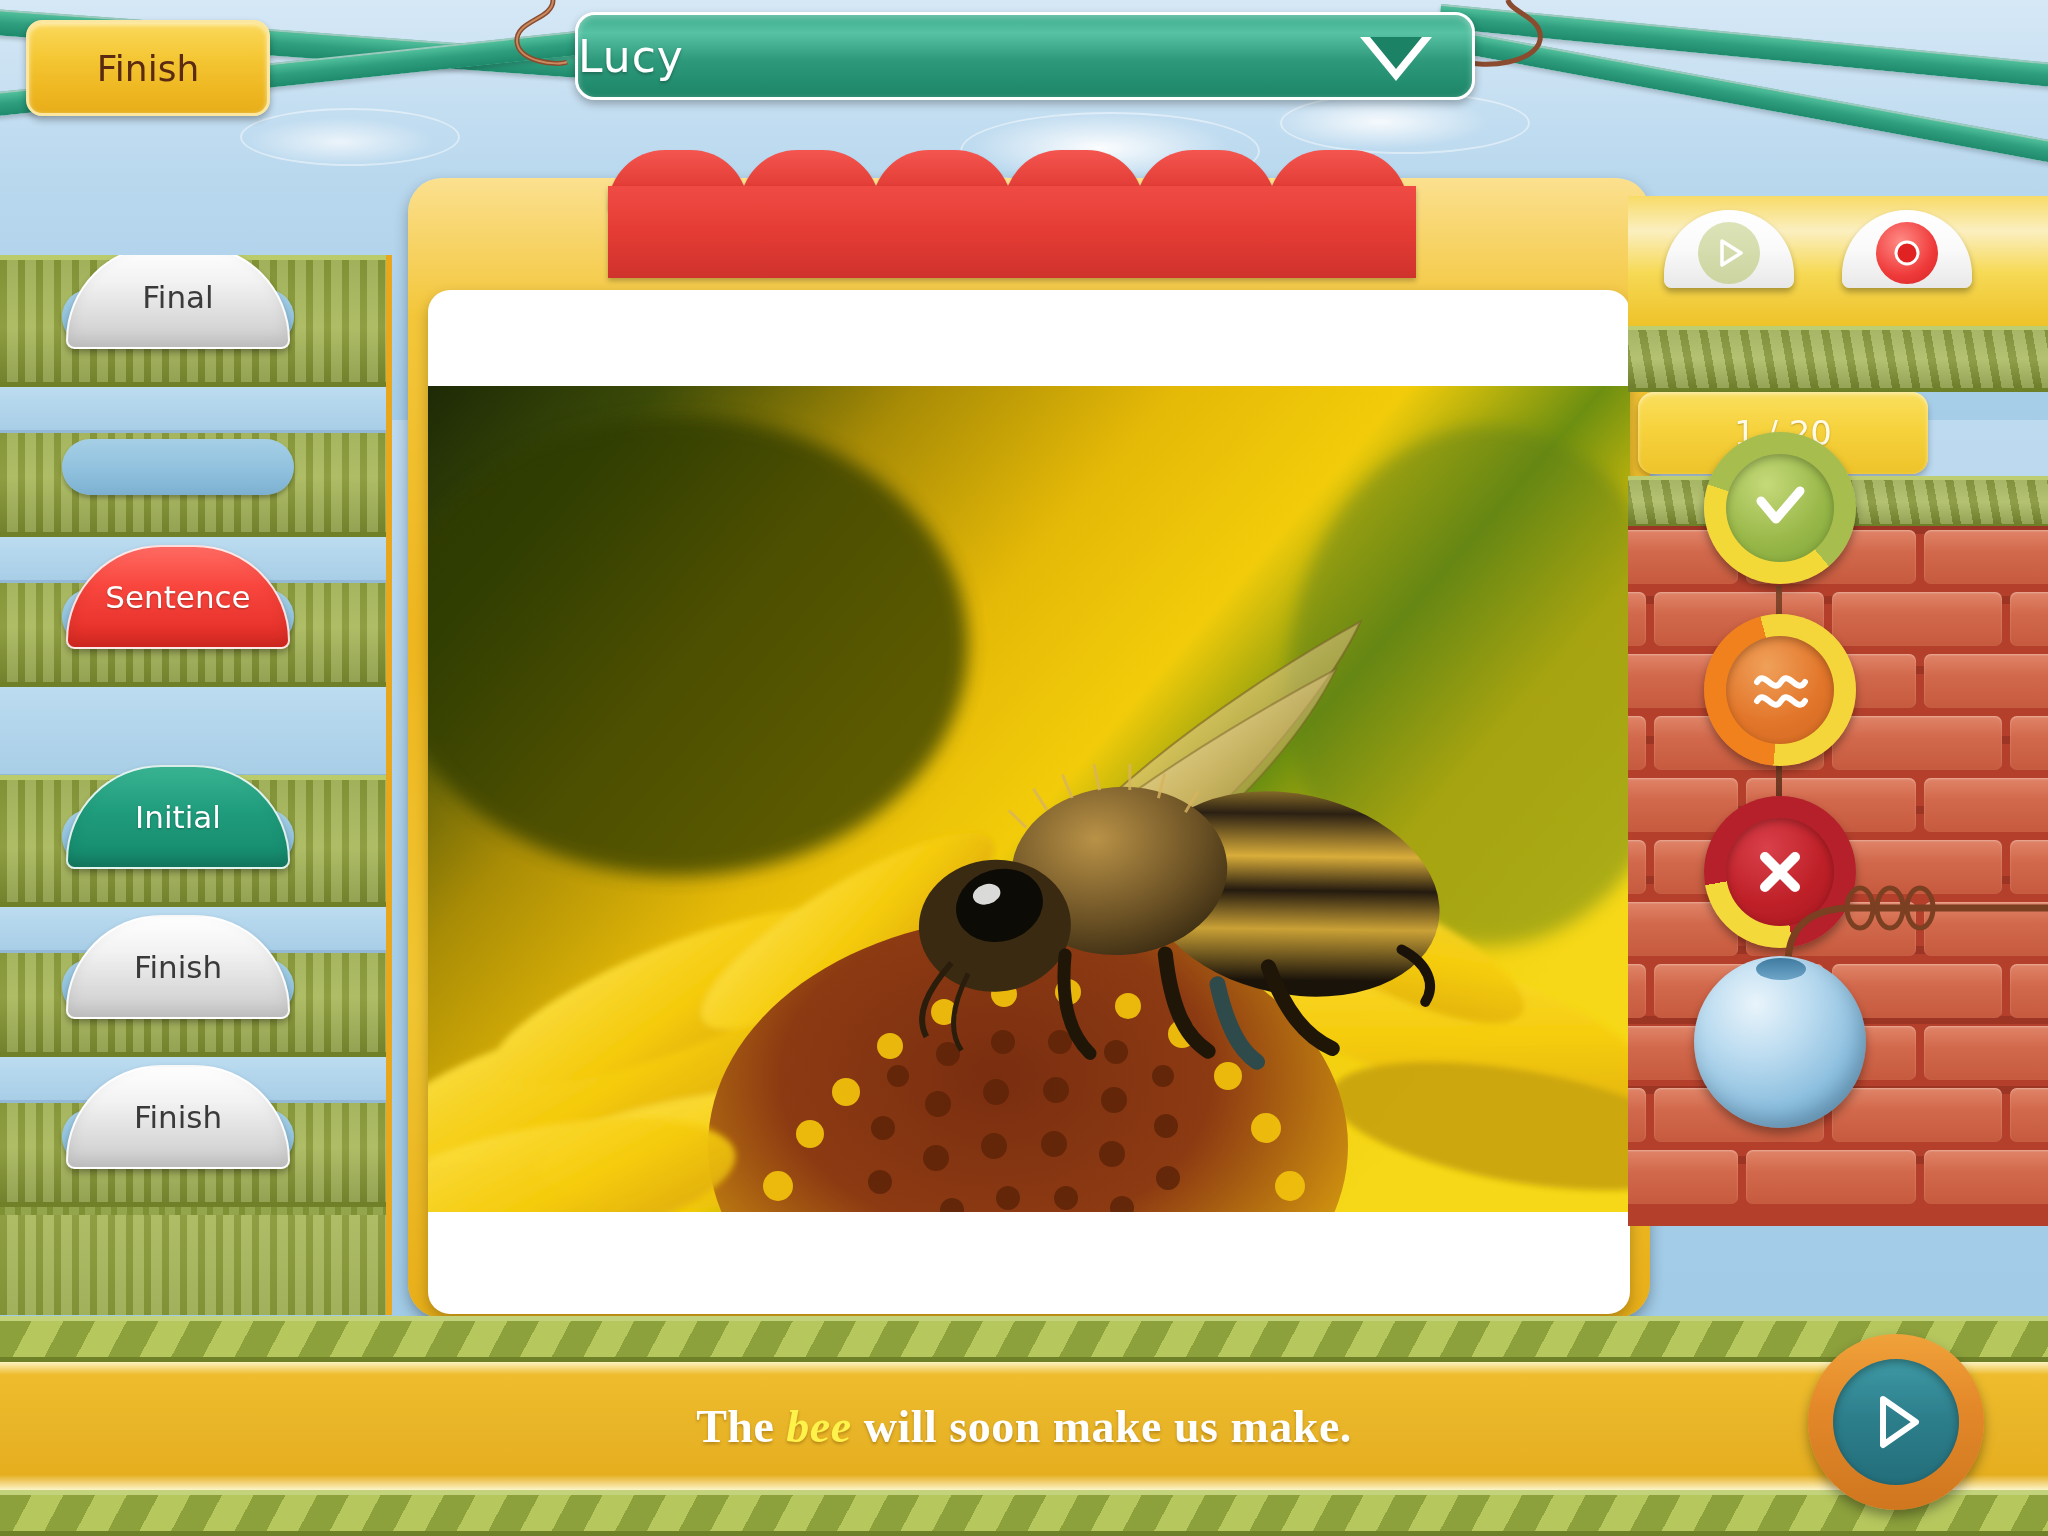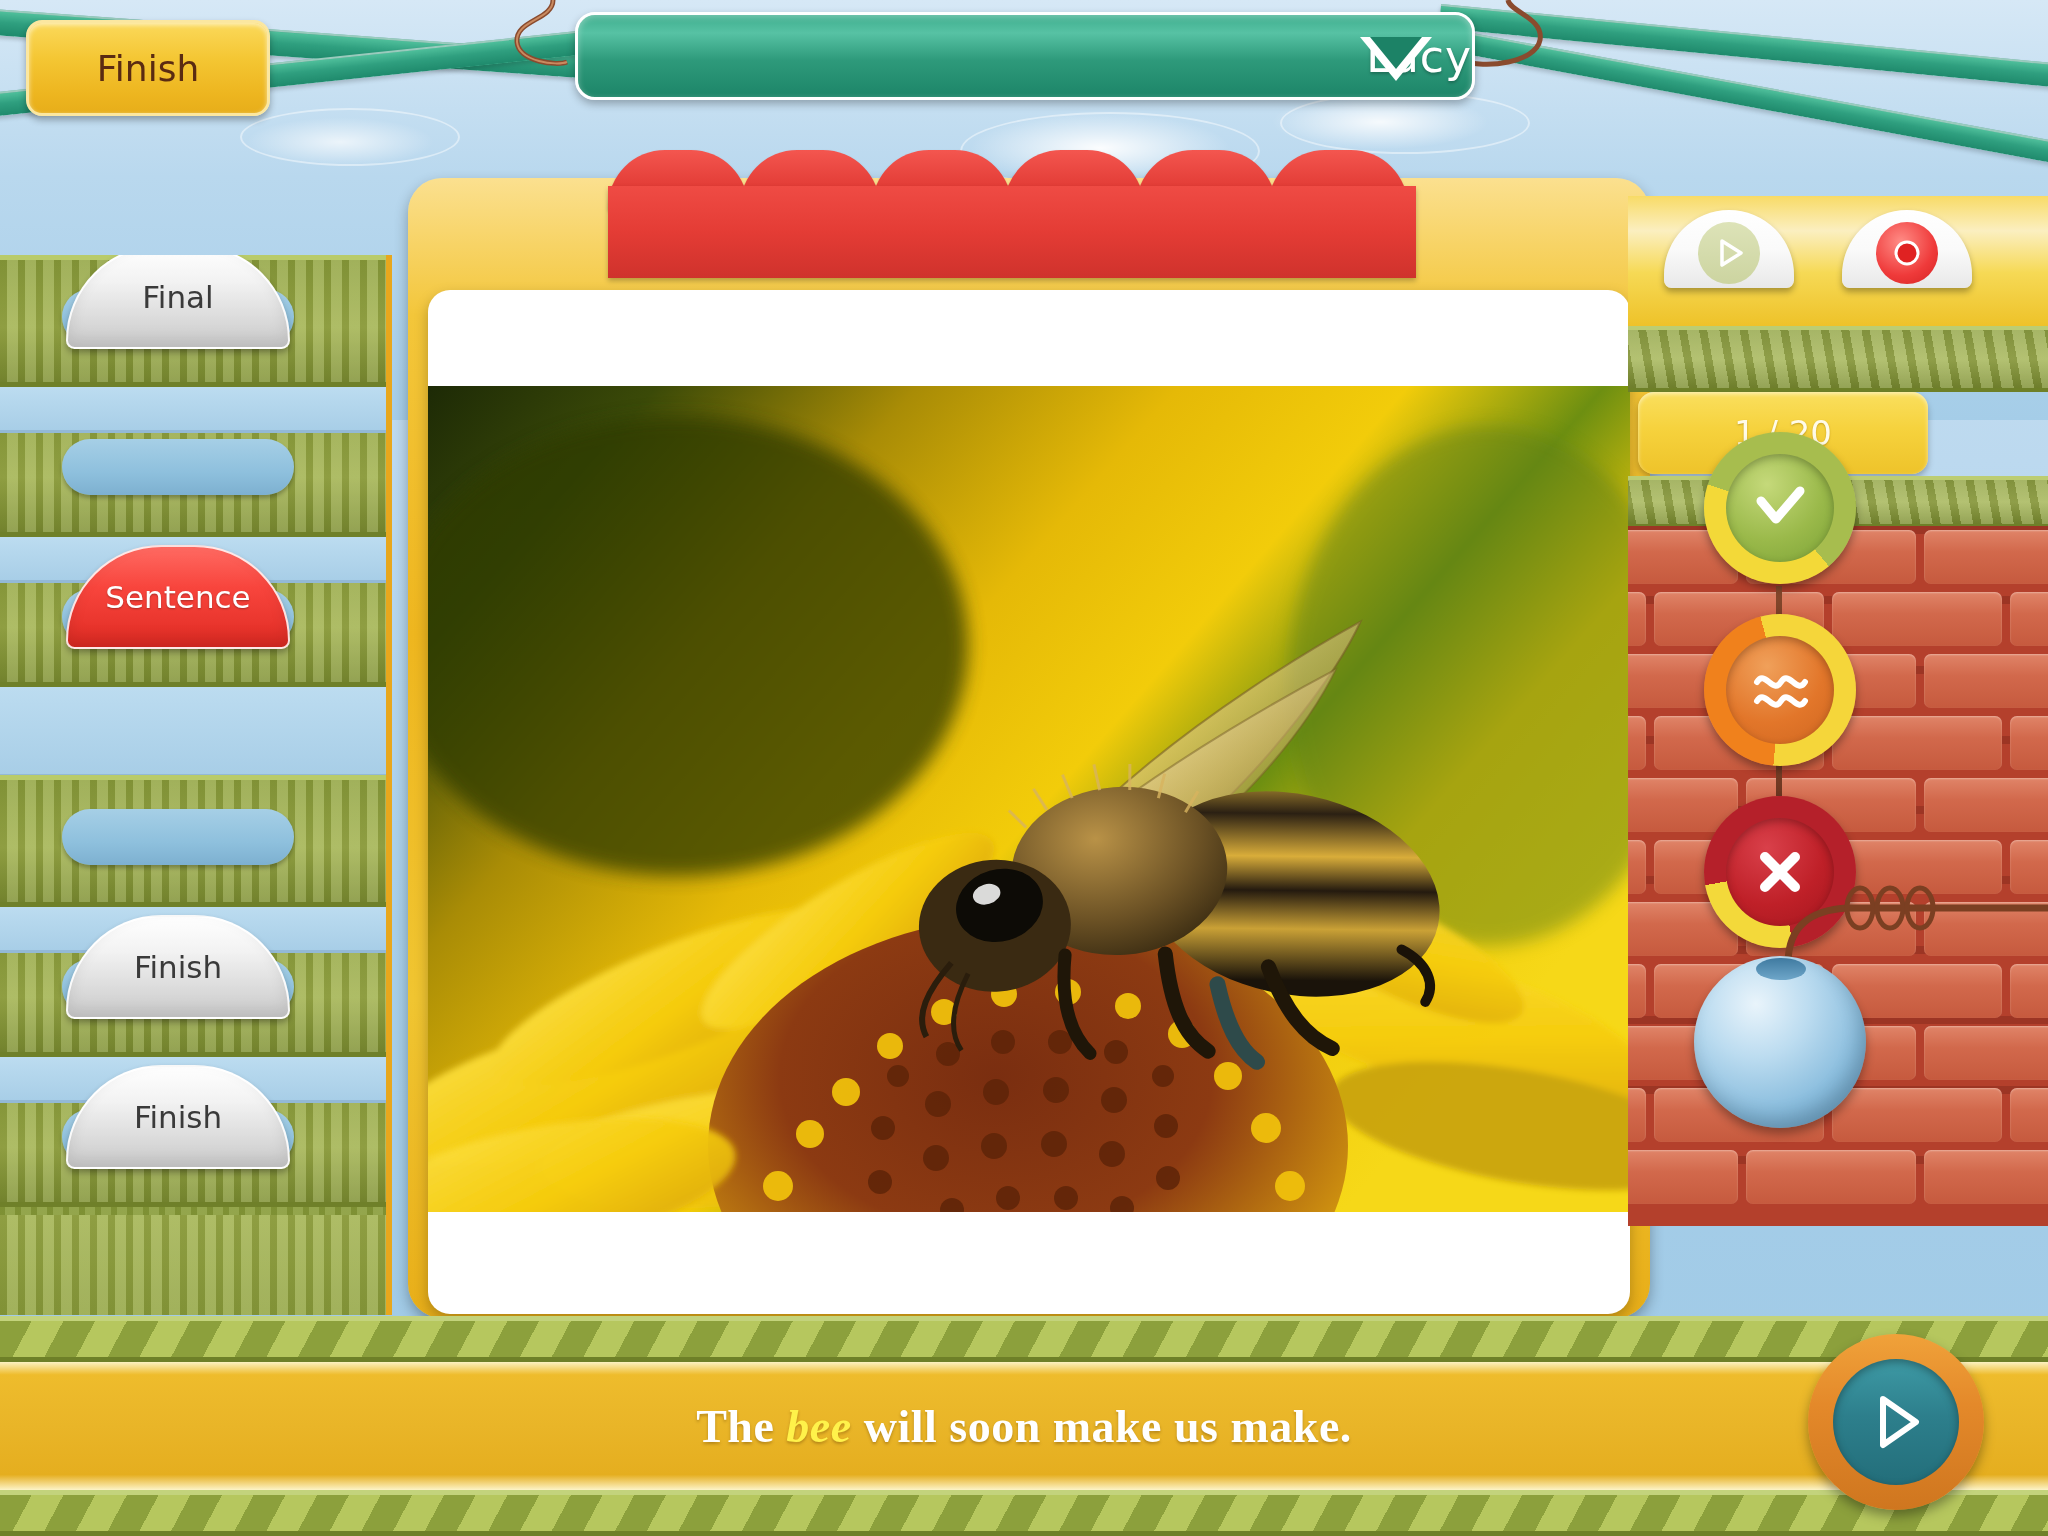--- a/index.html
+++ b/index.html
@@ -38,21 +38,21 @@
     border-top: 2px solid rgba(255,255,255,.55);
   }
 
   
   #title-pill {
     position: absolute; left: 575px; top: 12px; width: 900px; height: 88px;
     border-radius: 20px;
     background: linear-gradient(180deg,#3fae8e 0%, #57c2a4 22%, #2e9a7b 55%, #1d8568 100%);
     border: 3px solid #ffffff;
     box-shadow: 0 4px 8px rgba(0,0,0,.28), inset 0 2px 6px rgba(255,255,255,.35);
-    display: flex; align-items: center; justify-content: flex-end;
+    display: flex; align-items: center; justify-content: flex-start;
   }
   #title-pill .ttxt {
     color: #fff; font-size: 44px; letter-spacing: 1px;
     text-shadow: 0 2px 3px rgba(0,0,0,.25);
     font-family: "DejaVu Sans", sans-serif;
   }
   .tri-wrap {
     position: absolute; display:flex; align-items:center; justify-content:center;
   }
   .tri-outline {
@@ -340,20 +340,23 @@
     </div>
 
     <div class="btn-base" style="top:184px;"></div>
 
     <div class="btn-base" style="top:334px;"></div>
     <div class="dome red" style="top:290px;">
       <span>Sentence</span>
     </div>
 
     <div class="btn-base" style="top:554px;"></div>
+    <div class="dome teal" style="top:510px;">
+      <span>Initial</span>
+    </div>
 
     <div class="btn-base" style="top:704px;"></div>
     <div class="dome grey" style="top:660px;">
       <span>Finish</span>
     </div>
 
     <div class="btn-base" style="top:854px;"></div>
     <div class="dome grey" style="top:810px;">
       <span>Finish</span>
     </div>

